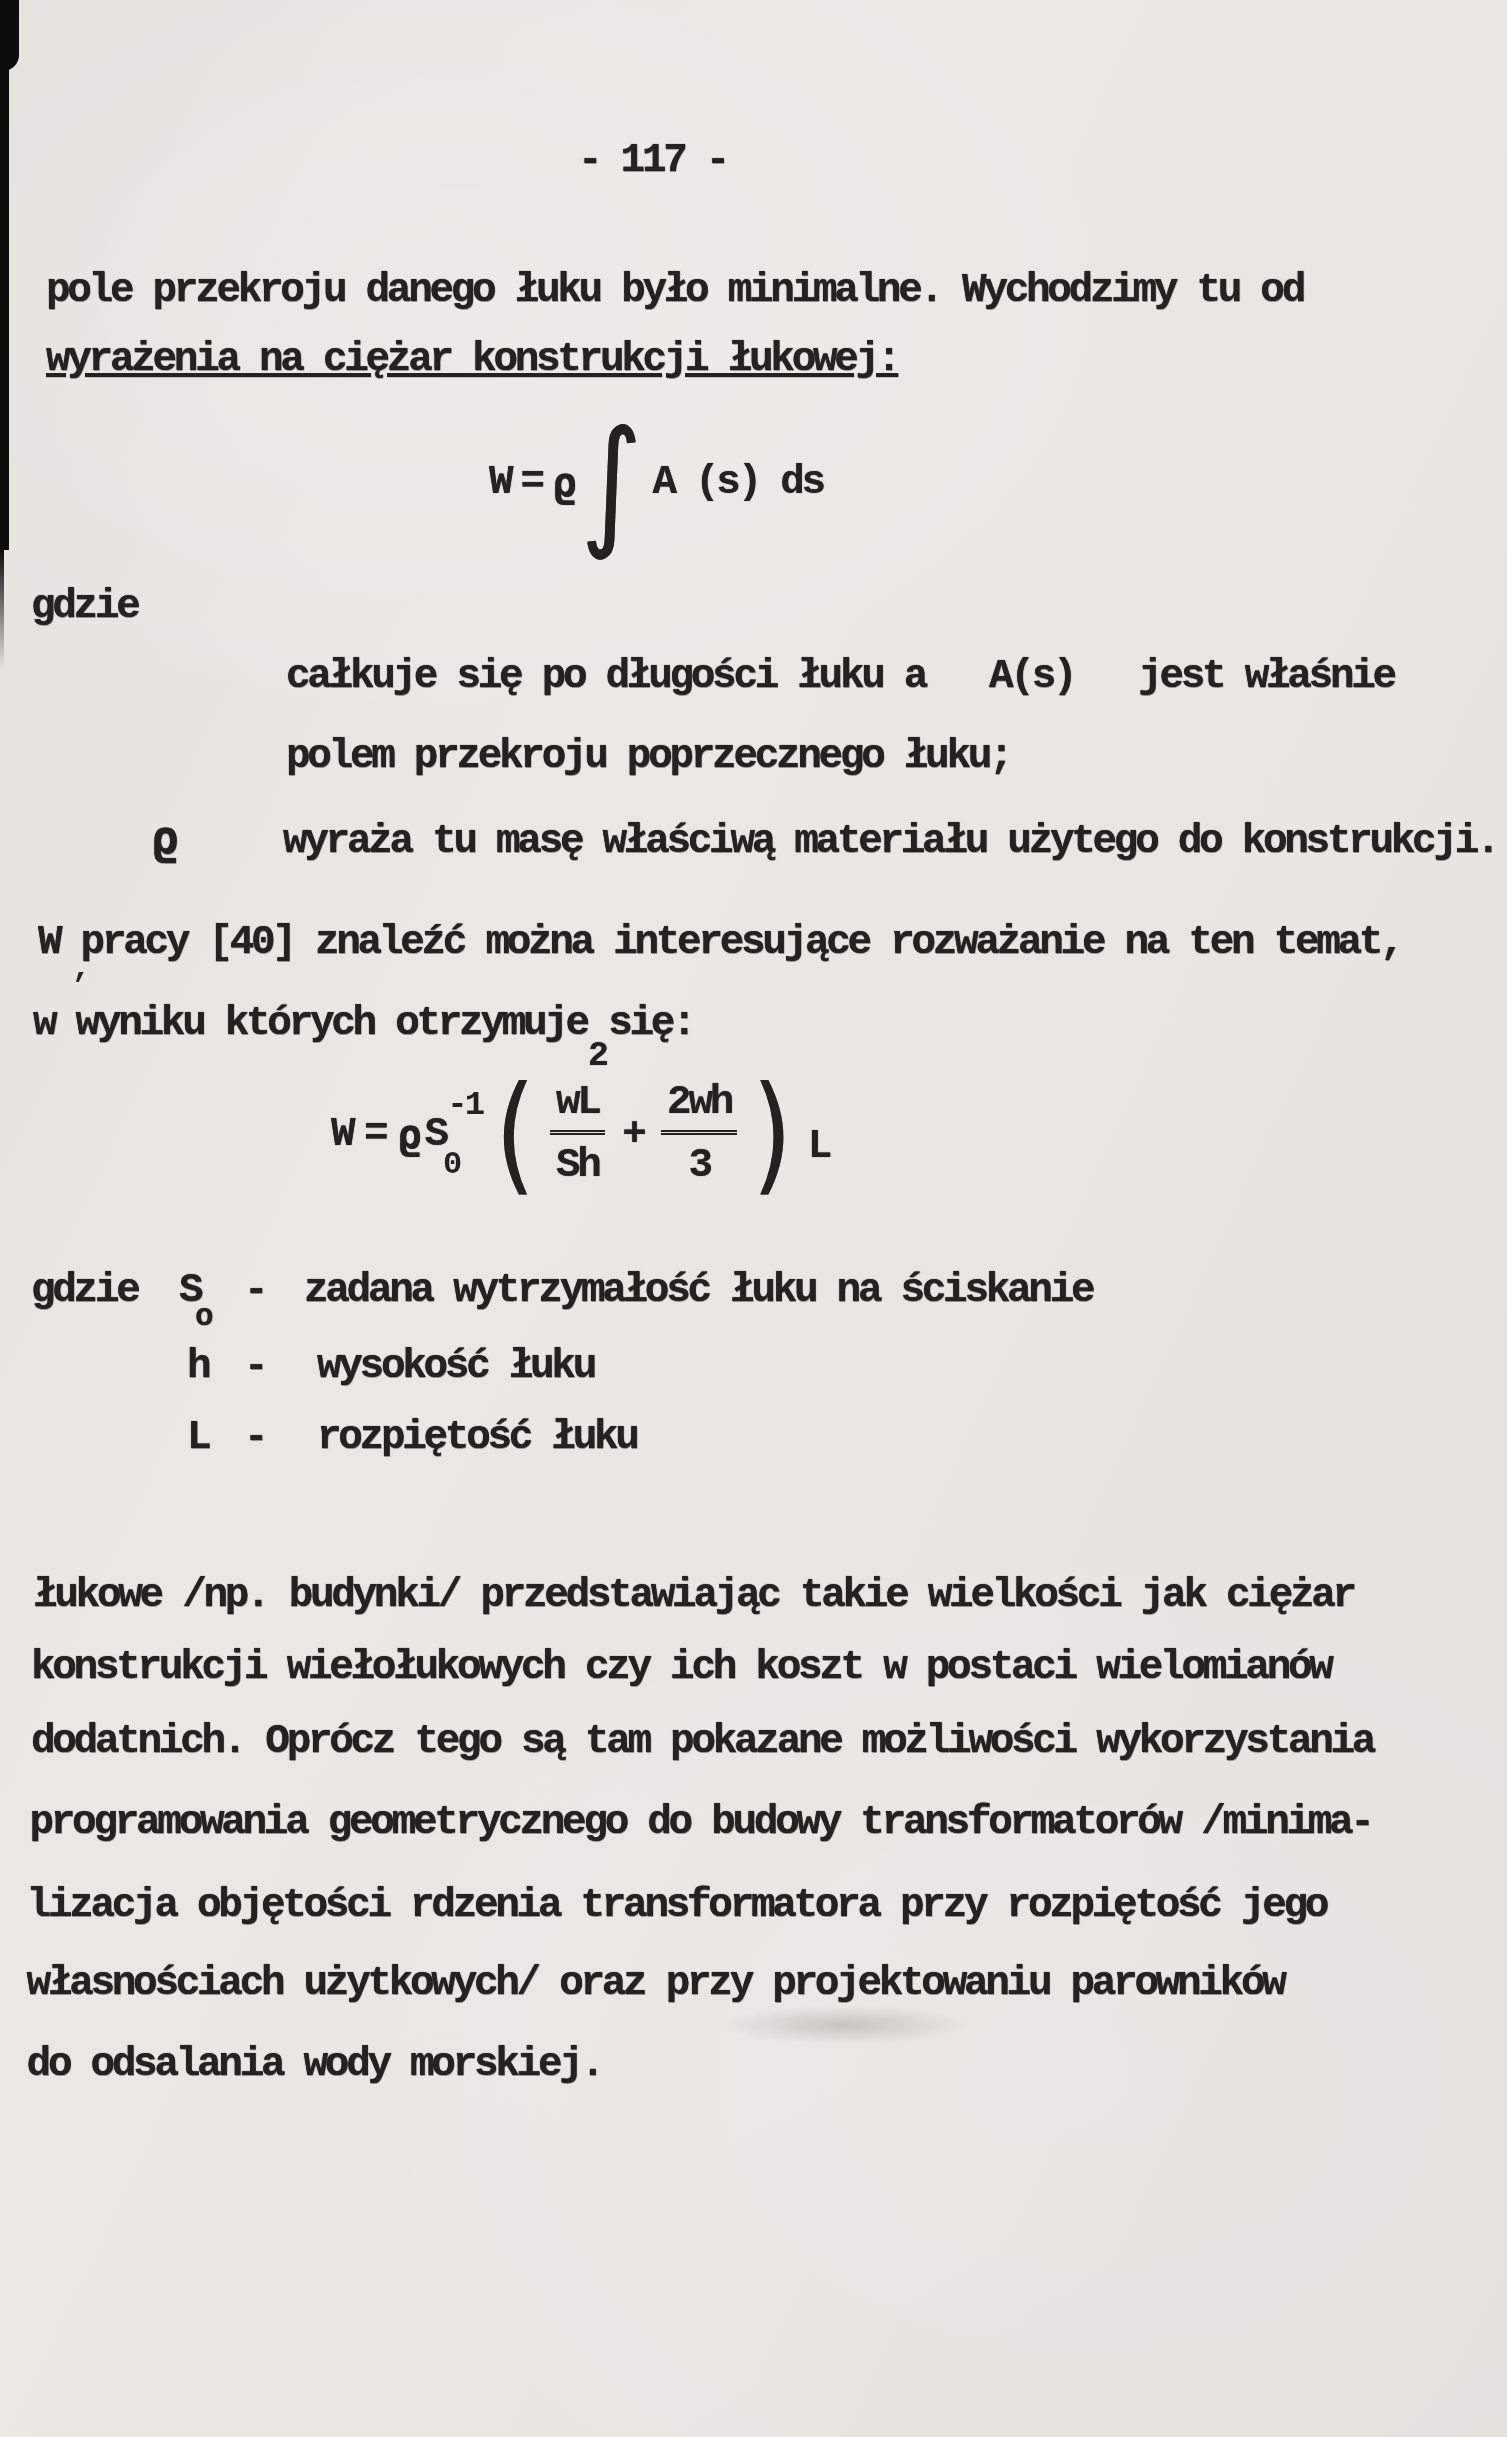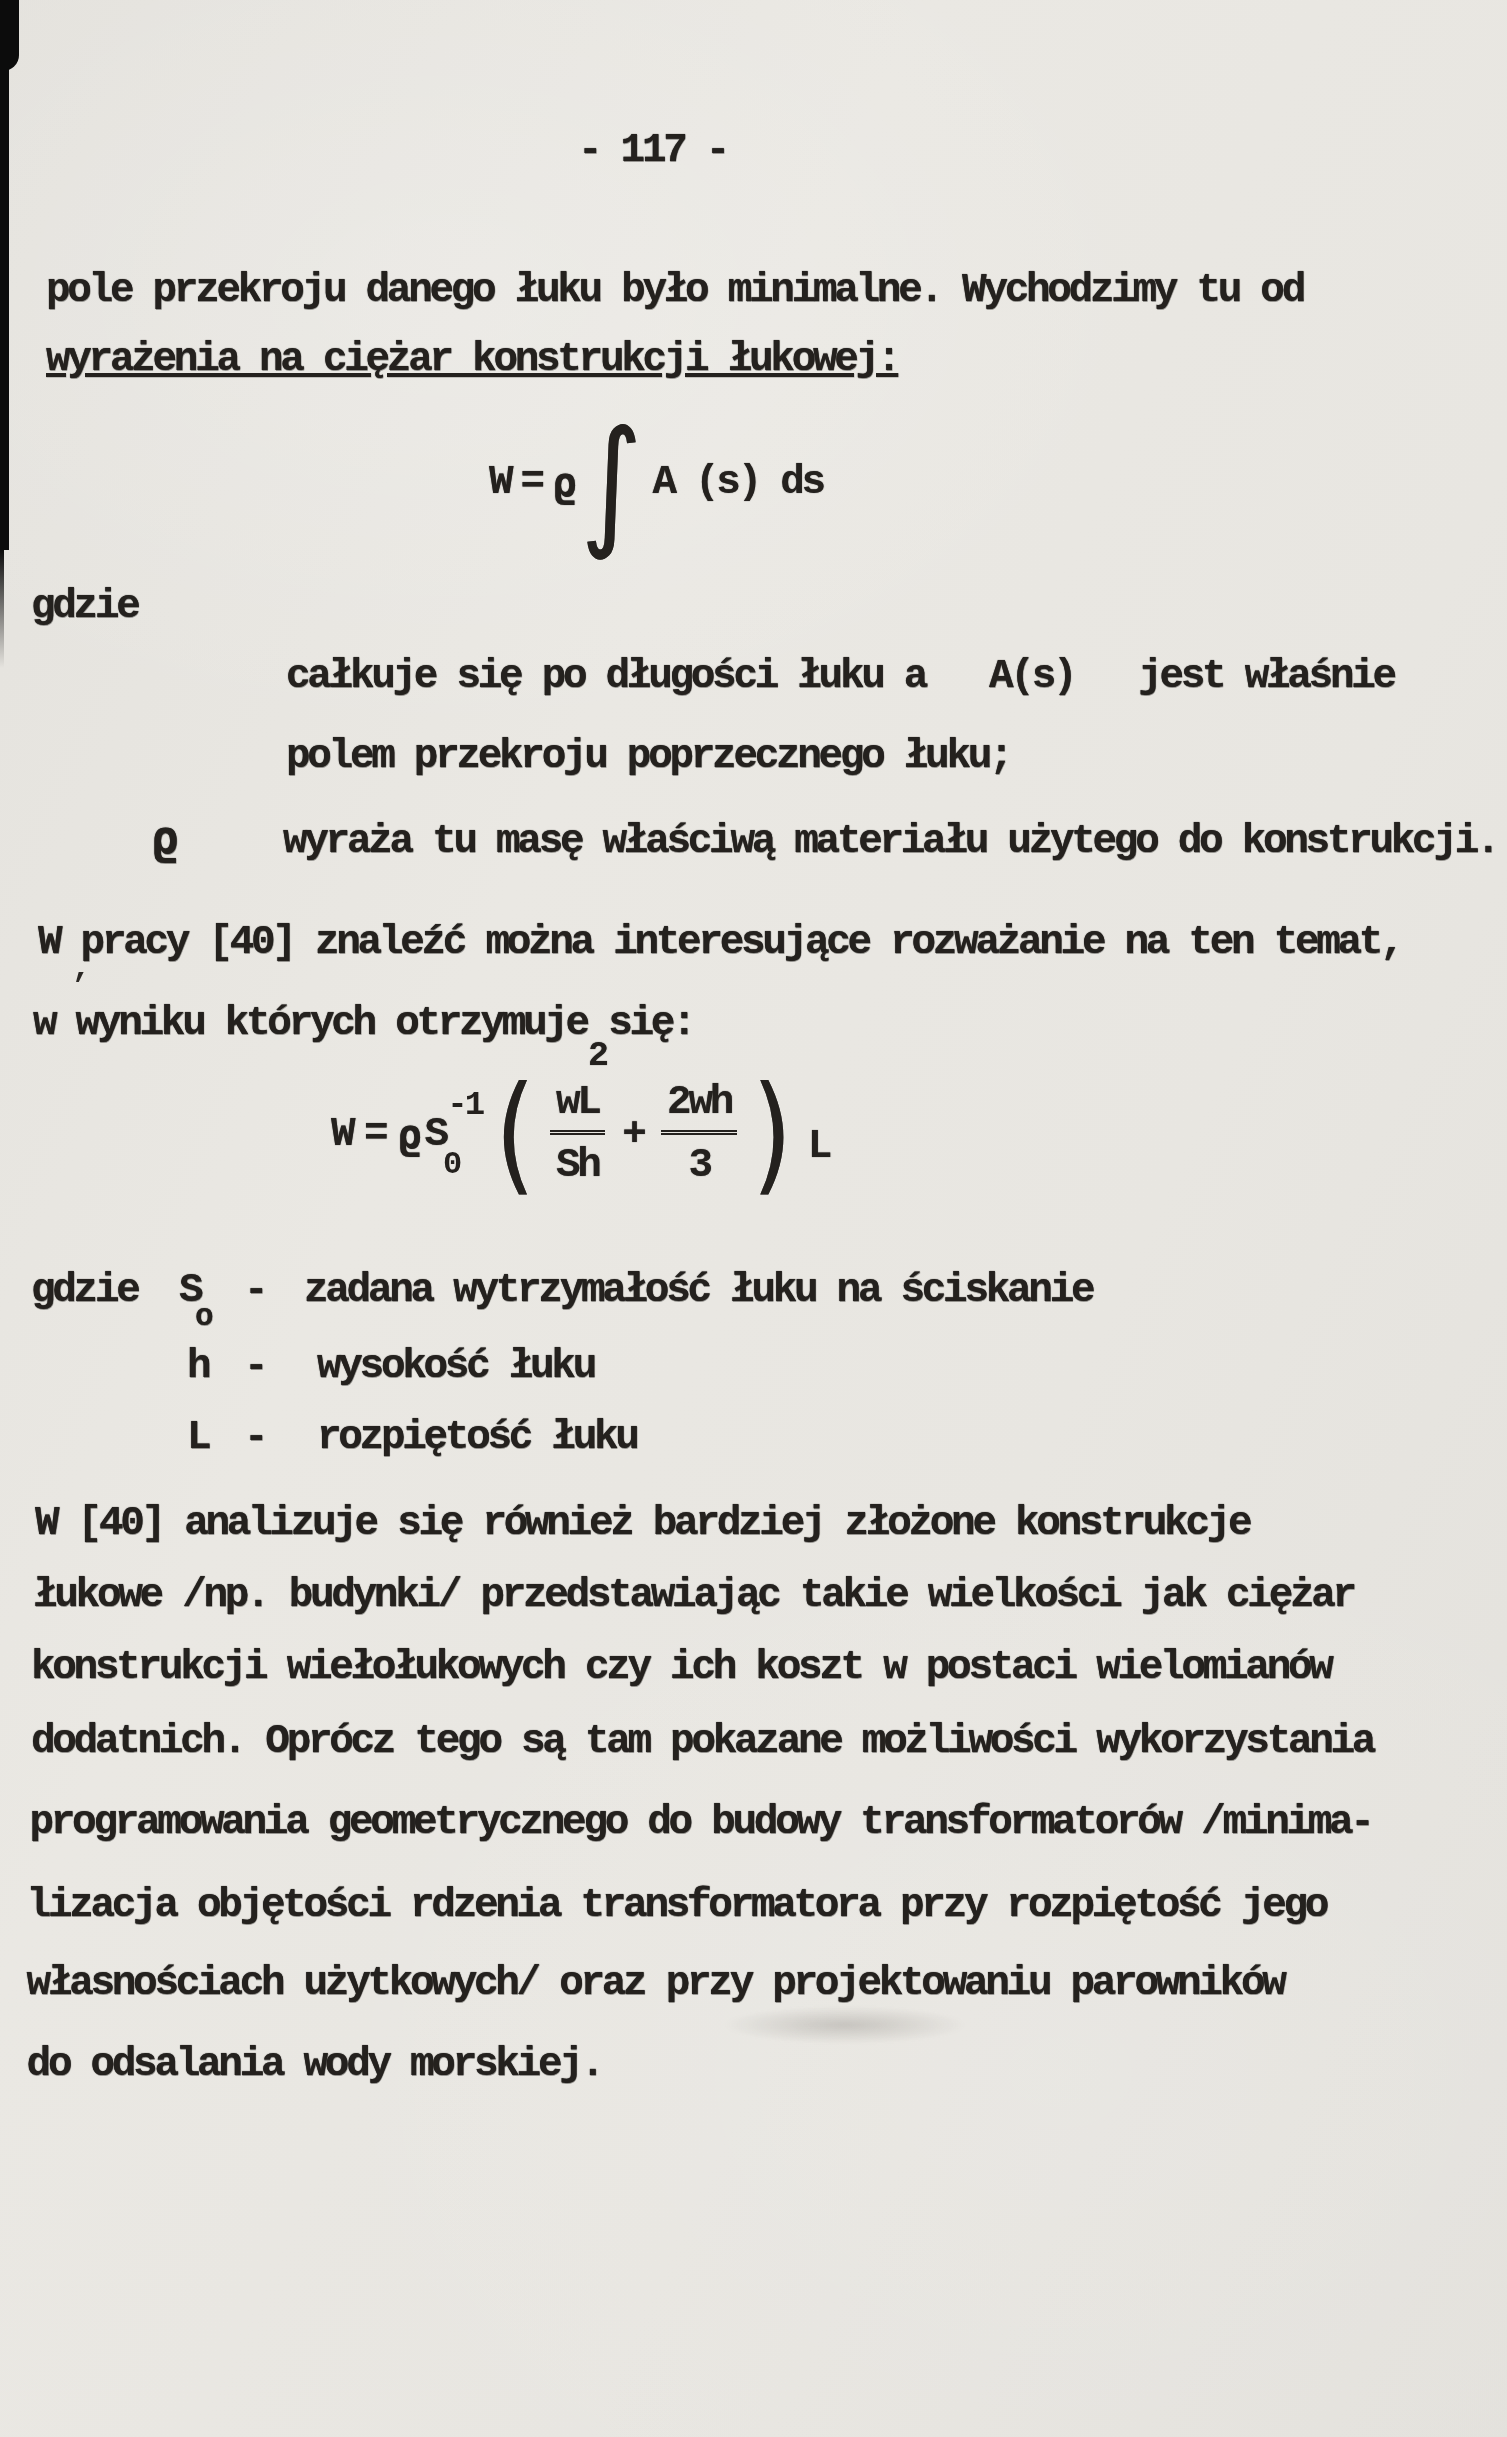--- a/index.html
+++ b/index.html
@@ -70,21 +70,21 @@
 </head>
 <body>
 
 <div class="page">
 
   <div class="edge-wedge"></div>
   <div class="edge-strip"></div>
   <div class="edge-tail"></div>
   <div class="smudge"></div>
 
-  <div class="tline" style="left:578px;top:127px;">- 117 -</div>
+  <div class="tline" style="left:578px;top:137px;">- 117 -</div>
 
   <div class="tline" style="left:46px;top:267px;">pole przekroju danego łuku było minimalne. Wychodzimy tu od</div>
   <div class="tline" style="left:46px;top:336px;text-decoration:underline;">wyrażenia na ciężar konstrukcji łukowej:</div>
 
   <div class="formula1">
     <span class="tok">W</span>
     <span class="tok" style="margin:0 10.3px;">=</span>
     <span class="tok grk">ϱ</span>
     <span class="int-sign grk">∫</span>
     <span class="tok">A (s) ds</span>
@@ -139,21 +139,20 @@
     <span class="tline" style="left:244px;top:1343px;">-</span>
     <span class="tline" style="left:317px;top:1343px;">wysokość łuku</span>
   </div>
 
   <div>
     <span class="tline" style="left:187px;top:1414px;">L</span>
     <span class="tline" style="left:244px;top:1414px;">-</span>
     <span class="tline" style="left:317px;top:1414px;">rozpiętość łuku</span>
   </div>
 
-  <div class="tline" style="left:35px;top:1500px;">W [40] analizuje się również bardziej złożone konstrukcje</div>
   <div class="tline" style="left:33px;top:1572px;">łukowe /np. budynki/ przedstawiając takie wielkości jak ciężar</div>
   <div class="tline" style="left:31px;top:1644px;">konstrukcji wiełołukowych czy ich koszt w postaci wielomianów</div>
   <div class="tline" style="left:31px;top:1718px;">dodatnich. Oprócz tego są tam pokazane możliwości wykorzystania</div>
   <div class="tline" style="left:29.5px;top:1799px;">programowania geometrycznego do budowy transformatorów /minima-</div>
   <div class="tline" style="left:26.6px;top:1882px;">lizacja objętości rdzenia transformatora przy rozpiętość jego</div>
   <div class="tline" style="left:26.6px;top:1960px;">własnościach użytkowych/ oraz przy projektowaniu parowników</div>
   <div class="tline" style="left:26.6px;top:2041px;">do odsalania wody morskiej.</div>
 
 </div>
 

